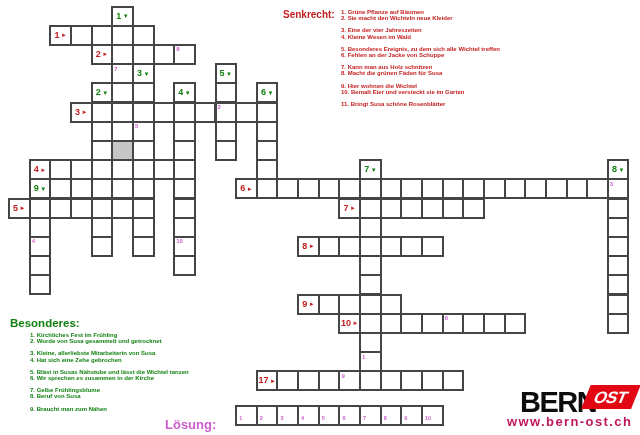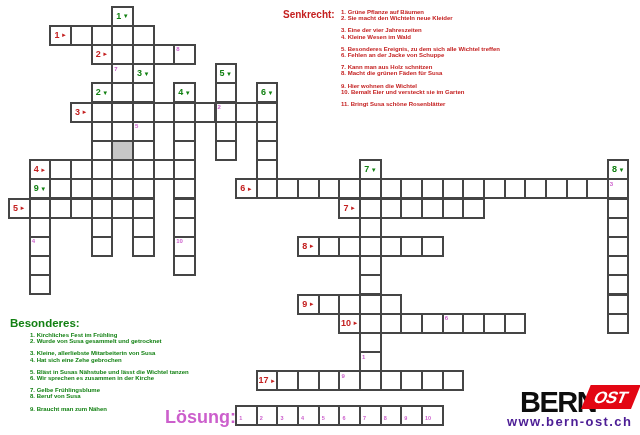--- a/index.html
+++ b/index.html
@@ -16,39 +16,39 @@
   .lblwrap.green{color:var(--green);}
   .lblwrap.red{color:var(--red);}
   .lblwrap .ar{font-size:6px;line-height:6px;}
   .gnum{position:absolute;font-size:6px;line-height:6px;color:var(--magenta);font-weight:bold;}
   .snum{position:absolute;font-size:5.5px;line-height:5.5px;color:var(--magenta);font-weight:bold;}
 
   
   .title{position:absolute;font-weight:bold;white-space:nowrap;}
   #waagrecht-title{left:283px;top:9px;font-size:10px;color:var(--red);}
   #senkrecht-title{left:10px;top:317px;font-size:11.5px;color:var(--green);}
-  #loesung-title{left:165px;top:407px;font-size:18px;color:var(--magenta);}
+  #loesung-title{left:165px;top:417px;font-size:13px;color:var(--magenta);}
   .clues{position:absolute;}
   #waagrecht-clues{left:341px;top:9px;}
   #senkrecht-clues{left:30px;top:332px;}
   .clue{font-size:6px;line-height:6.2px;height:6.2px;white-space:nowrap;font-weight:bold;}
   .clue.red{color:var(--red);}
   .clue.green{color:var(--green);}
   .clue.gap{margin-top:6px;}
 
   
   #logo{position:absolute;left:0;top:0;width:640px;height:435px;pointer-events:none;}
   #logo-bern{position:absolute;left:520px;top:388px;font-size:29px;line-height:29px;
              font-weight:bold;letter-spacing:-1.5px;color:#0d0d0d;}
   #logo-ost-box{position:absolute;left:581px;top:385px;width:50px;height:24px;
                 background:var(--logo-red);transform:skewX(-22deg);transform-origin:0 100%;
                 display:flex;align-items:center;justify-content:center;}
   #logo-ost-box span{color:#fff;font-weight:bold;font-size:16.5px;letter-spacing:-0.5px;}
   #logo-url{position:absolute;left:507px;top:414px;font-size:13px;font-weight:bold;
-            letter-spacing:1.4px;color:#4c1d95;white-space:nowrap;}
+            letter-spacing:1.4px;color:#be185d;white-space:nowrap;}
 </style>
 </head>
 <body>
 
 <div id="stage">
 
   <div id="board">
       <div class="cell" style="left: 111.25px; top: 5.5px;">
         <span class="lblwrap green">
           <span>1</span>

